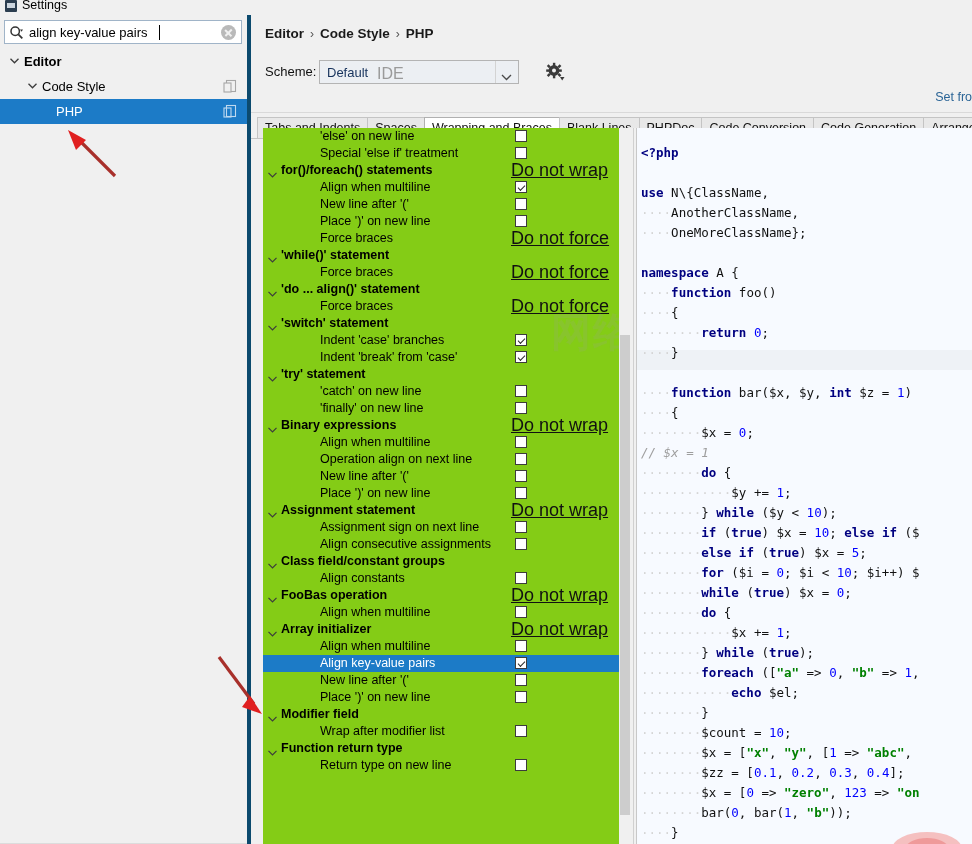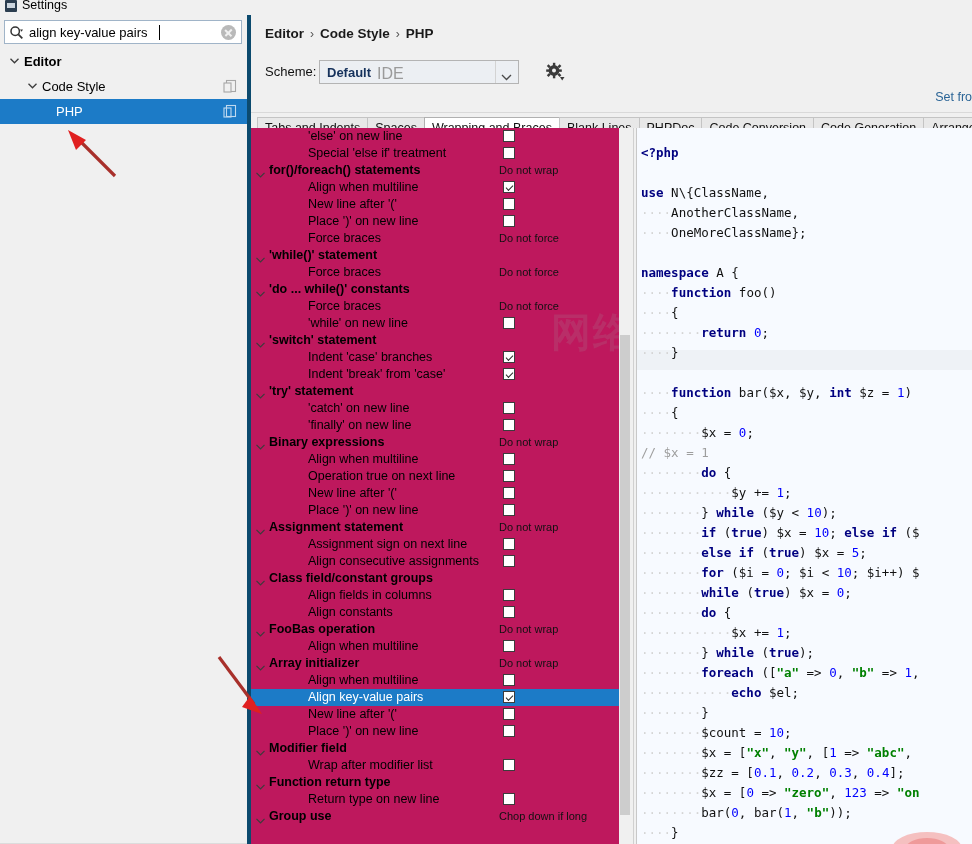--- a/index.html
+++ b/index.html
@@ -109,21 +109,21 @@
   .scheme-row { position: absolute; left: 14px; top: 45px; height: 24px; }
   .scheme-label {
     position: absolute; left: 0; top: 4px; font-size: 13px; color: #111;
   }
   .scheme-select {
     position: absolute; left: 54px; top: 0; width: 200px; height: 24px;
     background: #eceff3; border: 1px solid #b4b4b4;
   }
   .scheme-select .val {
     position: absolute; left: 7px; top: 4px; font-size: 13px;
-    font-weight: bold; color: #16325c;
+    font-weight: normal; color: #16325c;
   }
   .scheme-select .sub {
     position: absolute; left: 57px; top: 4px; font-size: 16px; color: #9a9a9a;
   }
   .scheme-select .chev-dn {
     position: absolute; right: 6px; top: 9px;
   }
   .scheme-select .divider {
     position: absolute; right: 22px; top: 0; width: 1px; height: 22px; background: #d3d3d3;
   }
@@ -148,36 +148,36 @@
     padding: 0 7px; border: 1px solid #c4c4c4; border-bottom: none;
     background: #e8e8e8; color: #111; margin-right: -1px; vertical-align: top;
   }
   .tab.active { background: #ffffff; border-color: #b0b0b0; font-weight: normal; }
   .tabs-underline {
     position: absolute; left: 0; top: 123px; width: 725px; height: 1px; background: #c4c4c4;
   }
 
   
   .options {
-    position: absolute; left: 0px; top: 113px; width: 368px; height: 716px;
-    background: #be185d; overflow: hidden; text-align: center;
+    position: absolute; left: 12px; top: 113px; width: 368px; height: 716px;
+    background: #84cc16; overflow: hidden; text-align: center;
   }
   .opt-row {
     position: relative; height: 17px; line-height: 17px;
     font-size: 12.5px; white-space: nowrap;
   }
   .opt-row .chev { position: absolute; left: 5px; top: 4px; }
   .opt-row .txt { position: absolute; top: 0; }
   .opt-row.group .txt { left: 18px; font-weight: bold; }
   .opt-row.child .txt { left: 57px; }
   .opt-row.selected { background: #1c7bc7; }
   .opt-row.selected .txt { color: #ffffff; }
 
   .opt-value {
-    position: absolute; left: 248px; top: 0; font-size: 11px; color: #111;
+    position: absolute; left: 248px; top: 0; font-size: 18px; color: #111; text-decoration: underline;
   }
   .cb {
     position: absolute; left: 252px; top: 2px;
     width: 12px; height: 12px; background: #ffffff; border: 1px solid #3c3c3c;
   }
   .cb.checked:after {
     content: ""; position: absolute; left: 2px; top: 2.5px;
     width: 6px; height: 3px; border-left: 1.6px solid #2a2a2a; border-bottom: 1.6px solid #2a2a2a;
     transform: rotate(-45deg);
   }
@@ -211,21 +211,21 @@
   }
   .code {
     position: absolute; left: 4px; top: 2px;
     font-family: "DejaVu Sans Mono", "Liberation Mono", monospace;
     font-size: 12.5px; line-height: 20px; white-space: pre;
     color: #111;
   }
   .code .kw   { color: #000080; font-weight: bold; }
   .code .str  { color: #008000; font-weight: bold; }
   .code .num  { color: #0000ff; }
-  .code .cmt  { color: #9e9e9e; }
+  .code .cmt  { color: #9e9e9e; font-style: italic; }
   .code .dots { color: #d5d5d5; }
   .code-hl-line {
     position: absolute; left: 0; top: 222px; width: 340px; height: 20px;
     background: #eef2f6;
   }
 
   
   .arrow-option { position: absolute; left: 214px; top: 652px; }
 
   
@@ -390,30 +390,26 @@
           <span class="txt">'while()' statement</span>
         </div>
         <div class="opt-row child">
           <span class="txt">Force braces</span>
           <span class="opt-value">Do not force</span>
         </div>
         <div class="opt-row group">
           <span class="chev"><svg width="9" height="6" viewBox="0 0 9 6">
               <path d="M0.5 0.8 L4.5 4.8 L8.5 0.8" fill="none" stroke="#3c3c3c" stroke-width="1.2"></path>
             </svg></span>
-          <span class="txt">'do ... while()' constants</span>
+          <span class="txt">'do ... align()' statement</span>
         </div>
         <div class="opt-row child">
           <span class="txt">Force braces</span>
           <span class="opt-value">Do not force</span>
         </div>
-        <div class="opt-row child">
-          <span class="txt">'while' on new line</span>
-          <span class="cb"></span>
-        </div>
         <div class="opt-row group">
           <span class="chev"><svg width="9" height="6" viewBox="0 0 9 6">
               <path d="M0.5 0.8 L4.5 4.8 L8.5 0.8" fill="none" stroke="#3c3c3c" stroke-width="1.2"></path>
             </svg></span>
           <span class="txt">'switch' statement</span>
         </div>
         <div class="opt-row child">
           <span class="txt">Indent 'case' branches</span>
           <span class="cb checked"></span>
         </div>
@@ -440,21 +436,21 @@
               <path d="M0.5 0.8 L4.5 4.8 L8.5 0.8" fill="none" stroke="#3c3c3c" stroke-width="1.2"></path>
             </svg></span>
           <span class="txt">Binary expressions</span>
           <span class="opt-value">Do not wrap</span>
         </div>
         <div class="opt-row child">
           <span class="txt">Align when multiline</span>
           <span class="cb"></span>
         </div>
         <div class="opt-row child">
-          <span class="txt">Operation true on next line</span>
+          <span class="txt">Operation align on next line</span>
           <span class="cb"></span>
         </div>
         <div class="opt-row child">
           <span class="txt">New line after '('</span>
           <span class="cb"></span>
         </div>
         <div class="opt-row child">
           <span class="txt">Place ')' on new line</span>
           <span class="cb"></span>
         </div>
@@ -471,24 +467,20 @@
         </div>
         <div class="opt-row child">
           <span class="txt">Align consecutive assignments</span>
           <span class="cb"></span>
         </div>
         <div class="opt-row group">
           <span class="chev"><svg width="9" height="6" viewBox="0 0 9 6">
               <path d="M0.5 0.8 L4.5 4.8 L8.5 0.8" fill="none" stroke="#3c3c3c" stroke-width="1.2"></path>
             </svg></span>
           <span class="txt">Class field/constant groups</span>
-        </div>
-        <div class="opt-row child">
-          <span class="txt">Align fields in columns</span>
-          <span class="cb"></span>
         </div>
         <div class="opt-row child">
           <span class="txt">Align constants</span>
           <span class="cb"></span>
         </div>
         <div class="opt-row group">
           <span class="chev"><svg width="9" height="6" viewBox="0 0 9 6">
               <path d="M0.5 0.8 L4.5 4.8 L8.5 0.8" fill="none" stroke="#3c3c3c" stroke-width="1.2"></path>
             </svg></span>
           <span class="txt">FooBas operation</span>
@@ -533,27 +525,20 @@
         </div>
         <div class="opt-row group">
           <span class="chev"><svg width="9" height="6" viewBox="0 0 9 6">
               <path d="M0.5 0.8 L4.5 4.8 L8.5 0.8" fill="none" stroke="#3c3c3c" stroke-width="1.2"></path>
             </svg></span>
           <span class="txt">Function return type</span>
         </div>
         <div class="opt-row child">
           <span class="txt">Return type on new line</span>
           <span class="cb"></span>
-        </div>
-        <div class="opt-row group">
-          <span class="chev"><svg width="9" height="6" viewBox="0 0 9 6">
-              <path d="M0.5 0.8 L4.5 4.8 L8.5 0.8" fill="none" stroke="#3c3c3c" stroke-width="1.2"></path>
-            </svg></span>
-          <span class="txt">Group use</span>
-          <span class="opt-value">Chop down if long</span>
         </div>
       </div>
     <div class="watermark">网络技术</div>
 
     <div class="list-scroll-track">
       <div class="list-scroll-thumb" style="left:1px; top:207px; height:480px;"></div>
     </div>
     <div class="vsplit"></div>
 
     <div class="code-pane">

